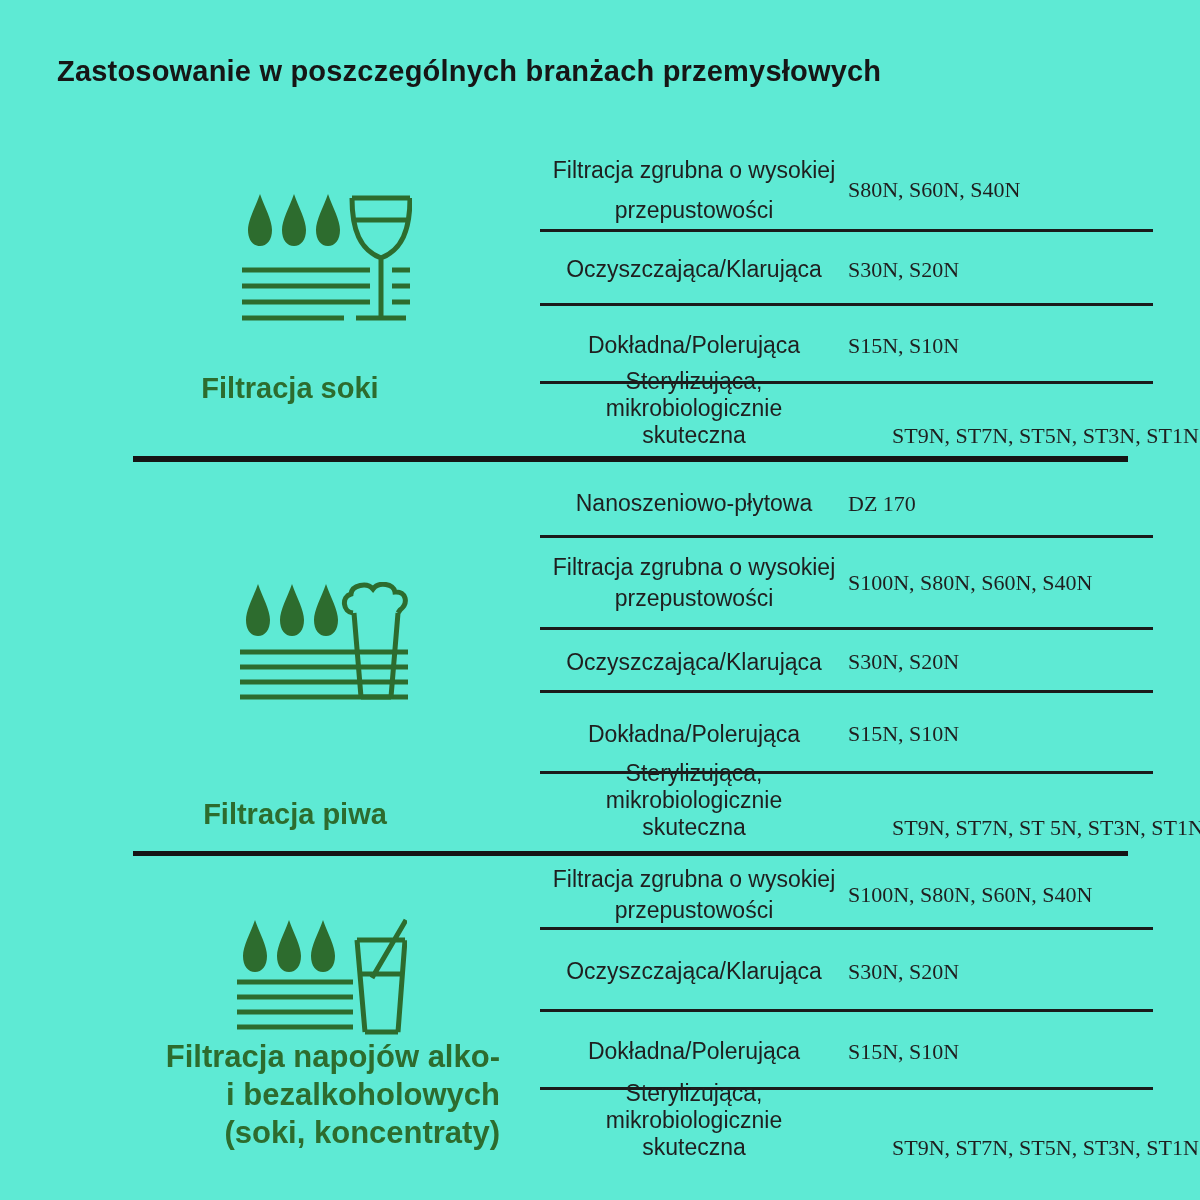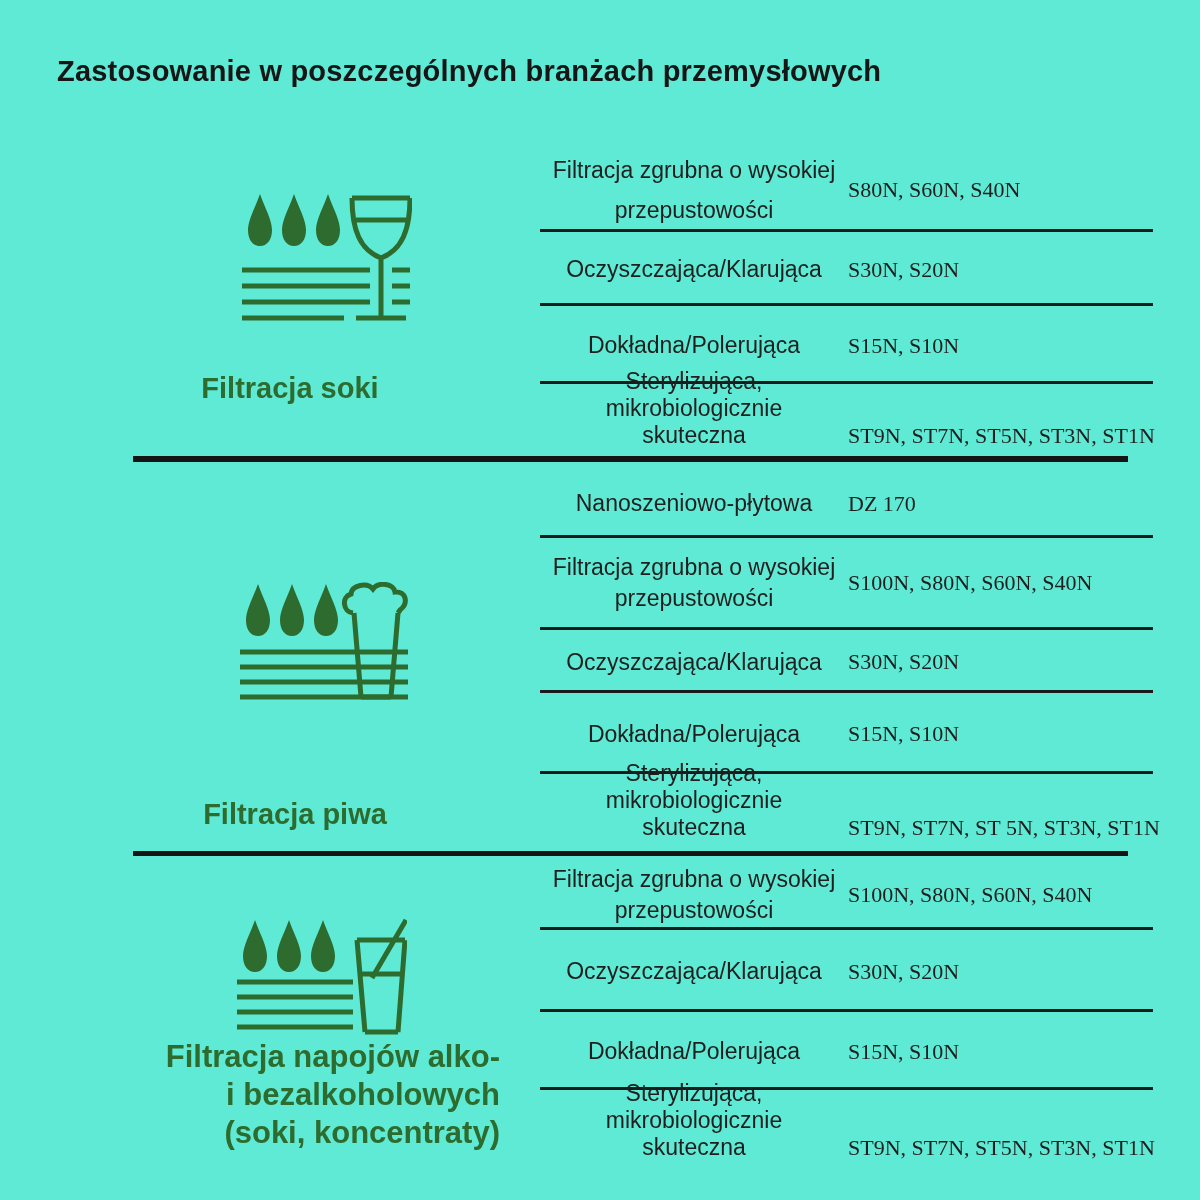--- a/index.html
+++ b/index.html
@@ -18,21 +18,21 @@
   .section-label{
     position:absolute;text-align:center;color:#2d6c2e;font-weight:bold;
     font-size:29px;white-space:pre-line;
   }
   .section-label.big{font-size:31px;line-height:38px;}
   
   .tbl{position:absolute;left:540px;width:613px;text-align:center;}
   .row{display:flex;align-items:center;box-sizing:border-box;}
   .row.bb{border-bottom:3px solid #1b1b1b;}
   .row.pad{padding-top:4px;}
-  .row.end{align-items:flex-end;padding-bottom:9px;}
+  .row.end{align-items:flex-end;padding-bottom:9px;gap:44px;}
   .method{
     flex:0 0 308px;font-size:23px;line-height:31px;white-space:pre-line;
   }
   .row.loose .method{line-height:40px;}
   .row.end .method{line-height:27px;}
   .products{font-size:22px;white-space:nowrap;font-family:Liberation Serif, serif;}
   .divider{position:absolute;left:133px;width:995px;background:#151515;}
   .divider.d1{top:456px;height:6px;}
   .divider.d2{top:851px;height:5px;}
   .g{stroke:#2d6c2e;stroke-width:5;fill:none;stroke-linecap:butt;}

